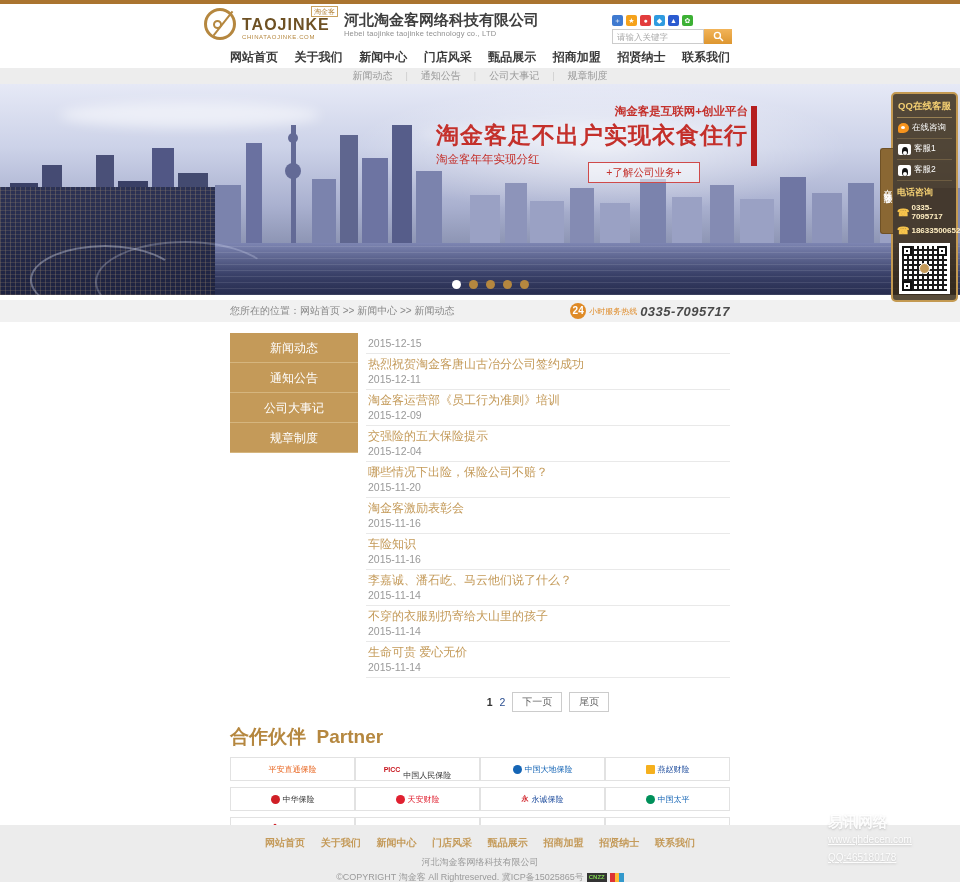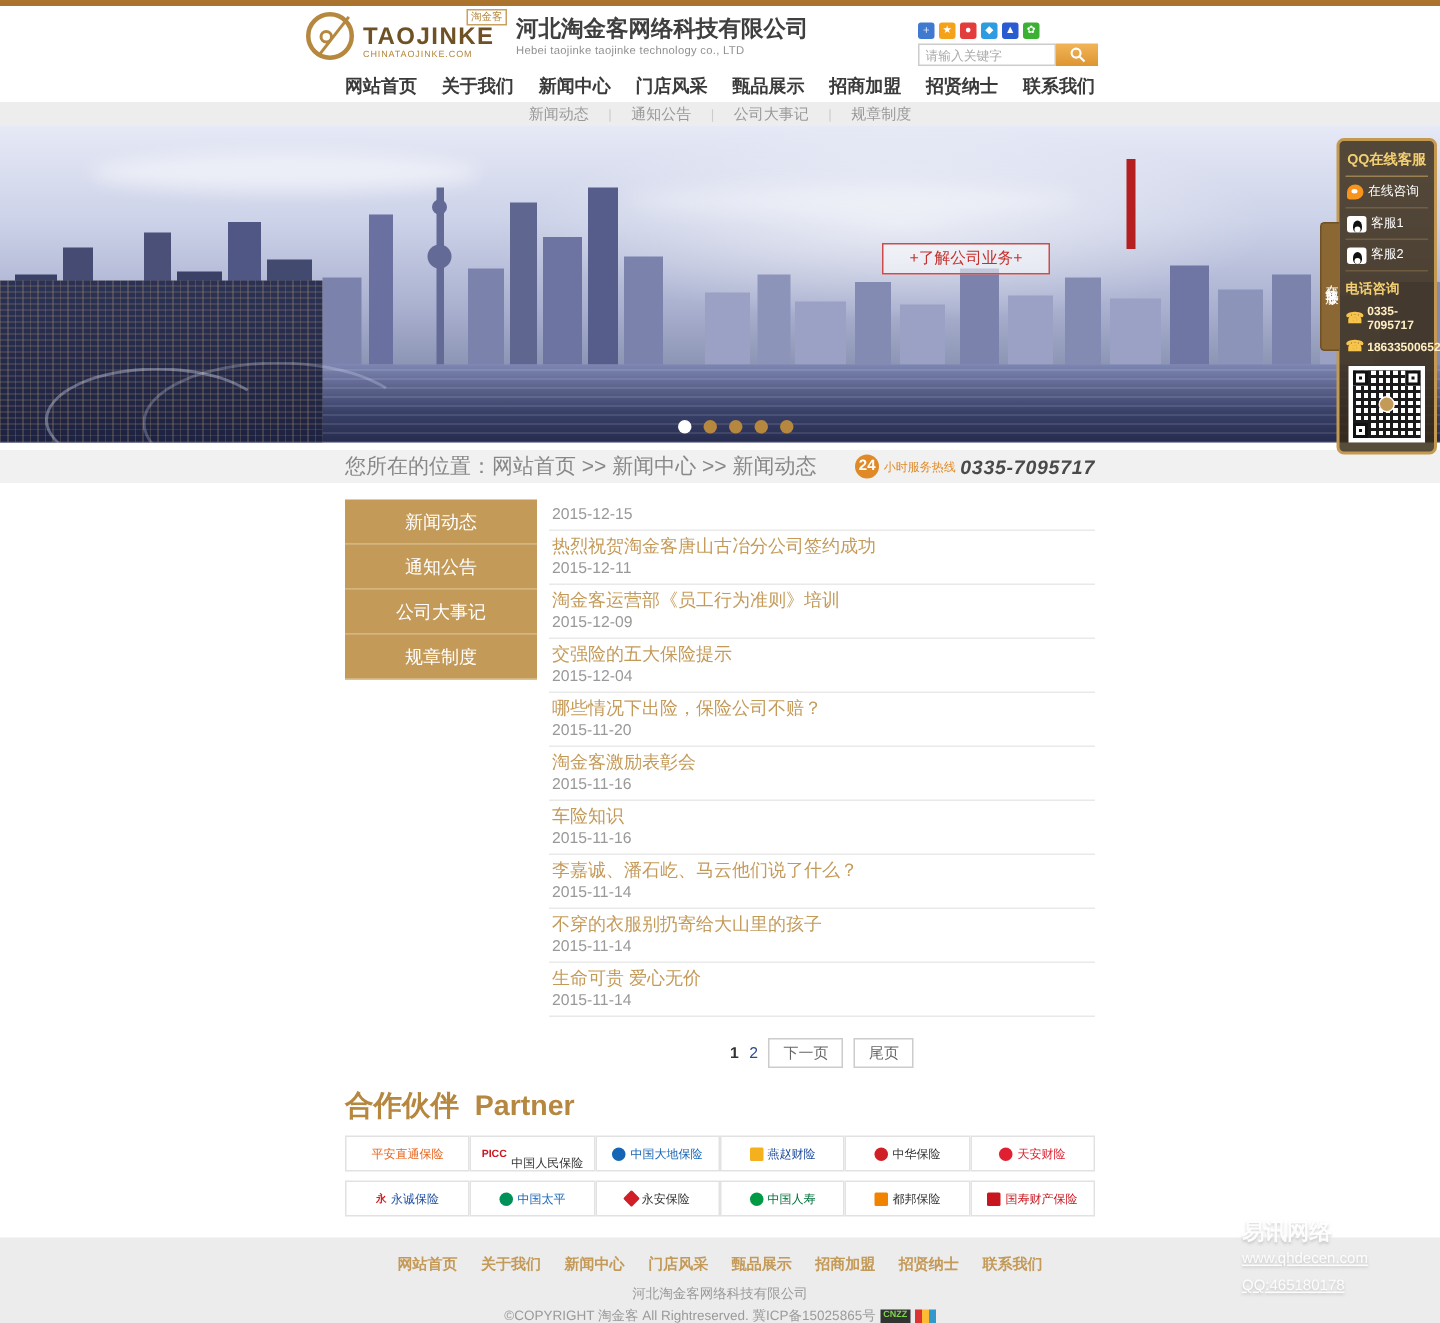--- a/index.html
+++ b/index.html
@@ -92,21 +92,21 @@
     background:repeating-linear-gradient(0deg,#1a1a1a 0 2px,transparent 2px 5px),
                repeating-linear-gradient(90deg,#1a1a1a 0 2px,transparent 2px 5px); }
   .qr-eye { position:absolute; width:10px; height:10px; border:2px solid #111; background:#fff; }
   .qr-eye:after { content:""; position:absolute; left:2px; top:2px; width:2px; height:2px; background:#111; }
   .qr-eye.tl { left:0; top:0; } .qr-eye.tr { right:0; top:0; } .qr-eye.bl { left:0; bottom:0; }
   .qr-logo { position:absolute; left:17px; top:17px; width:11px; height:11px; border-radius:50%; background:#c49a59; border:1px solid #fff; }
 
   
   .crumbbar { height:22px; background:#f1f1f1; margin-top:5px; display:flex; align-items:center; }
   .crumb-inner { width:500px; margin-left:230px; display:flex; align-items:center; justify-content:space-between; }
-  .crumb { font-size:14px; color:#888;text-align:right; }
+  .crumb { font-size:10px; color:#888;text-align:right; }
   .hotline { display:flex; align-items:center; gap:3px; }
   .hot-badge { width:16px; height:16px; border-radius:50%; background:#df8a26; color:#fff; font-size:10px; font-weight:bold; text-align:center; line-height:16px; }
   .hot-label { font-size:8px; color:#df8a26; }
   .hot-number { font-size:13px; font-weight:bold; font-style:italic; color:#4a4a4a; letter-spacing:.5px; }
 
   
   .main { width:500px; margin-left:230px; height:503px; padding-top:11px; }
   .cols { display:flex; gap:8px; }
   .sidemenu { width:128px; flex:none; }
   .sidemenu-item { height:30px; line-height:30px; background:#c49a59; color:#fff; font-size:12px; text-align:center;
@@ -116,21 +116,21 @@
   .news-title { font-size:12px; color:#c49a59; line-height:14px; }
   .news-date { font-size:10.5px; color:#999; line-height:12px; margin-top:2px; }
   .pagination { margin-top:14px; display:flex; justify-content:center; align-items:center; gap:7px; }
   .page-num { font-size:10.5px; color:#2a4d8f; cursor:pointer; }
   .page-num.current { font-weight:bold; color:#333; }
   .page-btn { border:1px solid #ccc; background:#fff; padding:2px 9px; font-size:10px; color:#666; cursor:pointer; font-family:inherit; }
 
   
   .partners { margin-top:12px; }
   .partners-title { font-size:19px; font-weight:bold; color:#b5873f; }
-  .partner-grid { margin-top:7px; display:grid; grid-template-columns:repeat(6,1fr); gap:6px 0;text-align:right; }
+  .partner-grid { margin-top:7px; display:grid; grid-template-columns:repeat(4,1fr); gap:6px 0;text-align:right; }
   .partner { height:24px; background:#fff; border:1px solid #e2e2e2; display:flex; align-items:center; justify-content:center; gap:3px; overflow:hidden; cursor:pointer; }
   .pmark { width:9px; height:9px; border-radius:50%; flex:none; }
   .pmark.sq { border-radius:1px; }
   .pmark.dia { border-radius:1px; transform:rotate(45deg); width:8px; height:8px; }
   .pmark.txt { width:auto; height:auto; background:none; font-size:7px; font-weight:bold; border-radius:0; }
   .pname { font-size:8px; white-space:nowrap; }
 
   
   .footer { position:absolute; left:0; right:0; bottom:0; height:57px; background:#ececec; }
   .footer-nav { width:430px; margin:11px auto 0; display:flex; justify-content:space-between; }
@@ -246,20 +246,25 @@
       <i style="left:880px;bottom:52px;width:36px;height:46px;background:#9aa1c4;"></i>
       <i style="left:920px;bottom:52px;width:40px;height:55px;background:#848bb3;"></i>
     </div>
 
     <div class="water"></div>
     <div class="water-streaks"></div>
     <div class="fg-left"></div>
     <i class="arc" style="left:30px;bottom:-20px;width:150px;height:70px;"></i>
     <i class="arc" style="left:95px;bottom:-28px;width:180px;height:82px;opacity:.7;"></i>
 
+    <div class="caption">
+      <div class="cap-line1">淘金客是互联网+创业平台</div>
+      <div class="cap-headline">淘金客足不出户实现衣食住行</div>
+      <div class="cap-line3">淘金客年年实现分红</div>
+    </div>
     <div class="cap-bar"></div>
     <div class="cap-btn">+了解公司业务+</div>
 
     <div class="dots">
       <span class="dot active"></span>
       <span class="dot"></span>
       <span class="dot"></span>
       <span class="dot"></span>
       <span class="dot"></span>
     </div>

